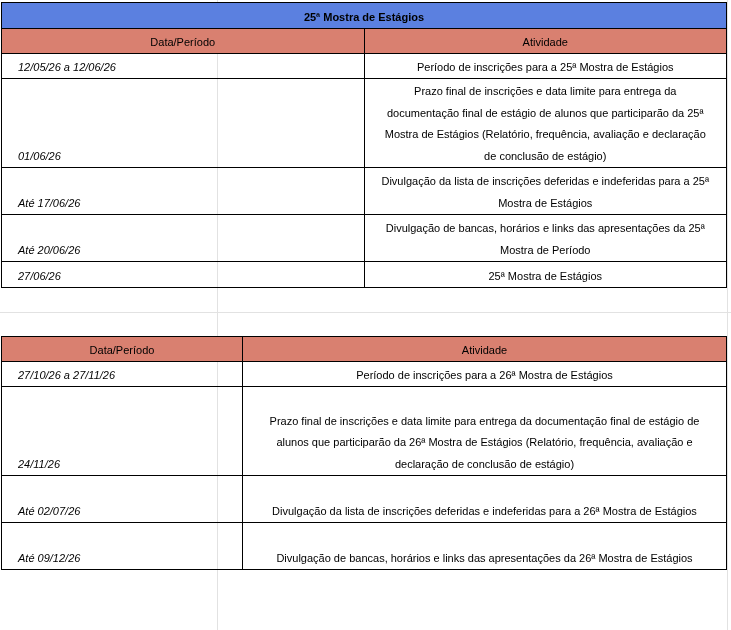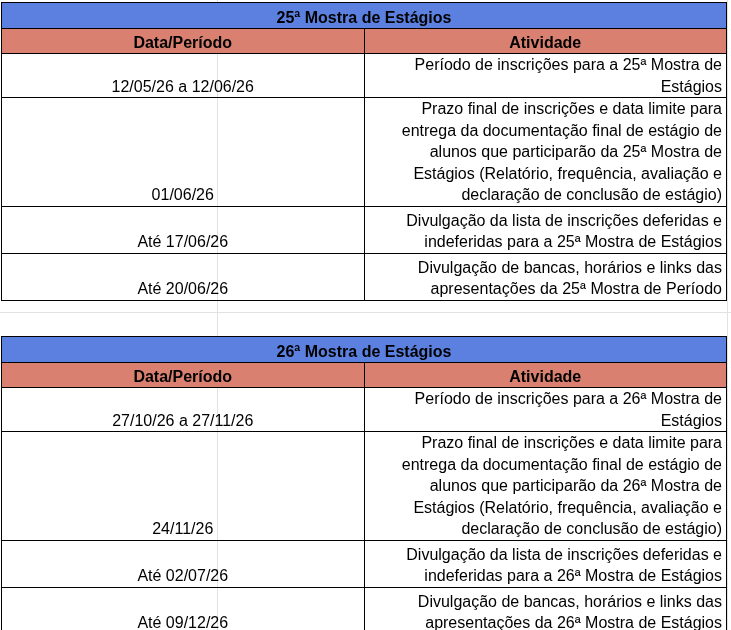--- a/index.html
+++ b/index.html
@@ -3,25 +3,25 @@
   <meta charset="utf-8">
   <style>
     html, body { margin: 0; padding: 0; background: #ffffff; }
     body { width: 731px; height: 630px; overflow: hidden; position: relative;
            font-family: "Liberation Sans", sans-serif; color: #000; }
     .sheet { position: absolute; left: 0; top: 0; width: 731px; height: 630px; }
     
     .gridcol { position: absolute; top: 0; bottom: 0; width: 1px; background: #e2e2e2; }
     .gridrow { position: absolute; left: 0; right: 0; height: 1px; background: #e2e2e2; }
     table.sched { position: absolute; left: 1px; border-collapse: collapse; table-layout: fixed; width: 726px; }
-    table.sched td { border: 1px solid #000; padding: 0 4px; font-size: 16px; line-height: 21.5px; vertical-align: bottom; }
+    table.sched td { border: 1px solid #000; padding: 0 16px; font-size: 11px; line-height: 21.5px; vertical-align: bottom; }
     td.title { background: #5b80e0; text-align: center; font-weight: bold; height: 25px; padding: 0; vertical-align: middle; }
-    td.hdr { background: #d98070; text-align: center; font-weight: bold; height: 24px; padding: 0; vertical-align: middle; }
-    td.date { text-align: center; width: 208px; padding: 0 2px 1px 2px; }
-    td.act { text-align: right; padding: 0 4px 1px 4px; }
+    td.hdr { background: #d98070; text-align: center; font-weight: normal; height: 24px; padding: 0; vertical-align: middle; }
+    td.date { width: 208px; padding: 0 2px 1px 2px; font-style: italic; }
+    td.act { text-align: center; padding: 0 4px 1px 4px; }
   </style>
 </head>
 <body>
 
 <div class="sheet">
   <div class="gridcol" style="left:217px"></div>
   <div class="gridcol" style="left:727px"></div>
   <div class="gridrow" style="top:312px"></div>
 
   <table class="sched" style="top:2px">
@@ -42,28 +42,29 @@
       <td class="act">Prazo final de inscrições e data limite para entrega da documentação final de estágio de alunos que participarão da 25ª Mostra de Estágios (Relatório, frequência, avaliação e declaração de conclusão de estágio)</td>
     </tr>
     <tr style="height:47px">
       <td class="date">Até 17/06/26</td>
       <td class="act">Divulgação da lista de inscrições deferidas e indeferidas para a 25ª Mostra de Estágios</td>
     </tr>
     <tr style="height:47px">
       <td class="date">Até 20/06/26</td>
       <td class="act">Divulgação de bancas, horários e links das apresentações da 25ª Mostra de Período</td>
     </tr>
+    <tr style="height:26px">
+      <td class="date">27/06/26</td>
+      <td class="act">25ª Mostra de Estágios</td>
+    </tr>
   </tbody>
     </table>
 
   <table class="sched" style="top:336px">
     <tbody>
-        <tr>
-      <td class="title" colspan="2">26ª Mostra de Estágios</td>
-    </tr>
     <tr>
       <td class="hdr" style="width:208px">Data/Período</td>
       <td class="hdr">Atividade</td>
     </tr>
     <tr style="height:25px">
       <td class="date">27/10/26 a 27/11/26</td>
       <td class="act">Período de inscrições para a 26ª Mostra de Estágios</td>
     </tr>
     <tr style="height:89px">
       <td class="date">24/11/26</td>

